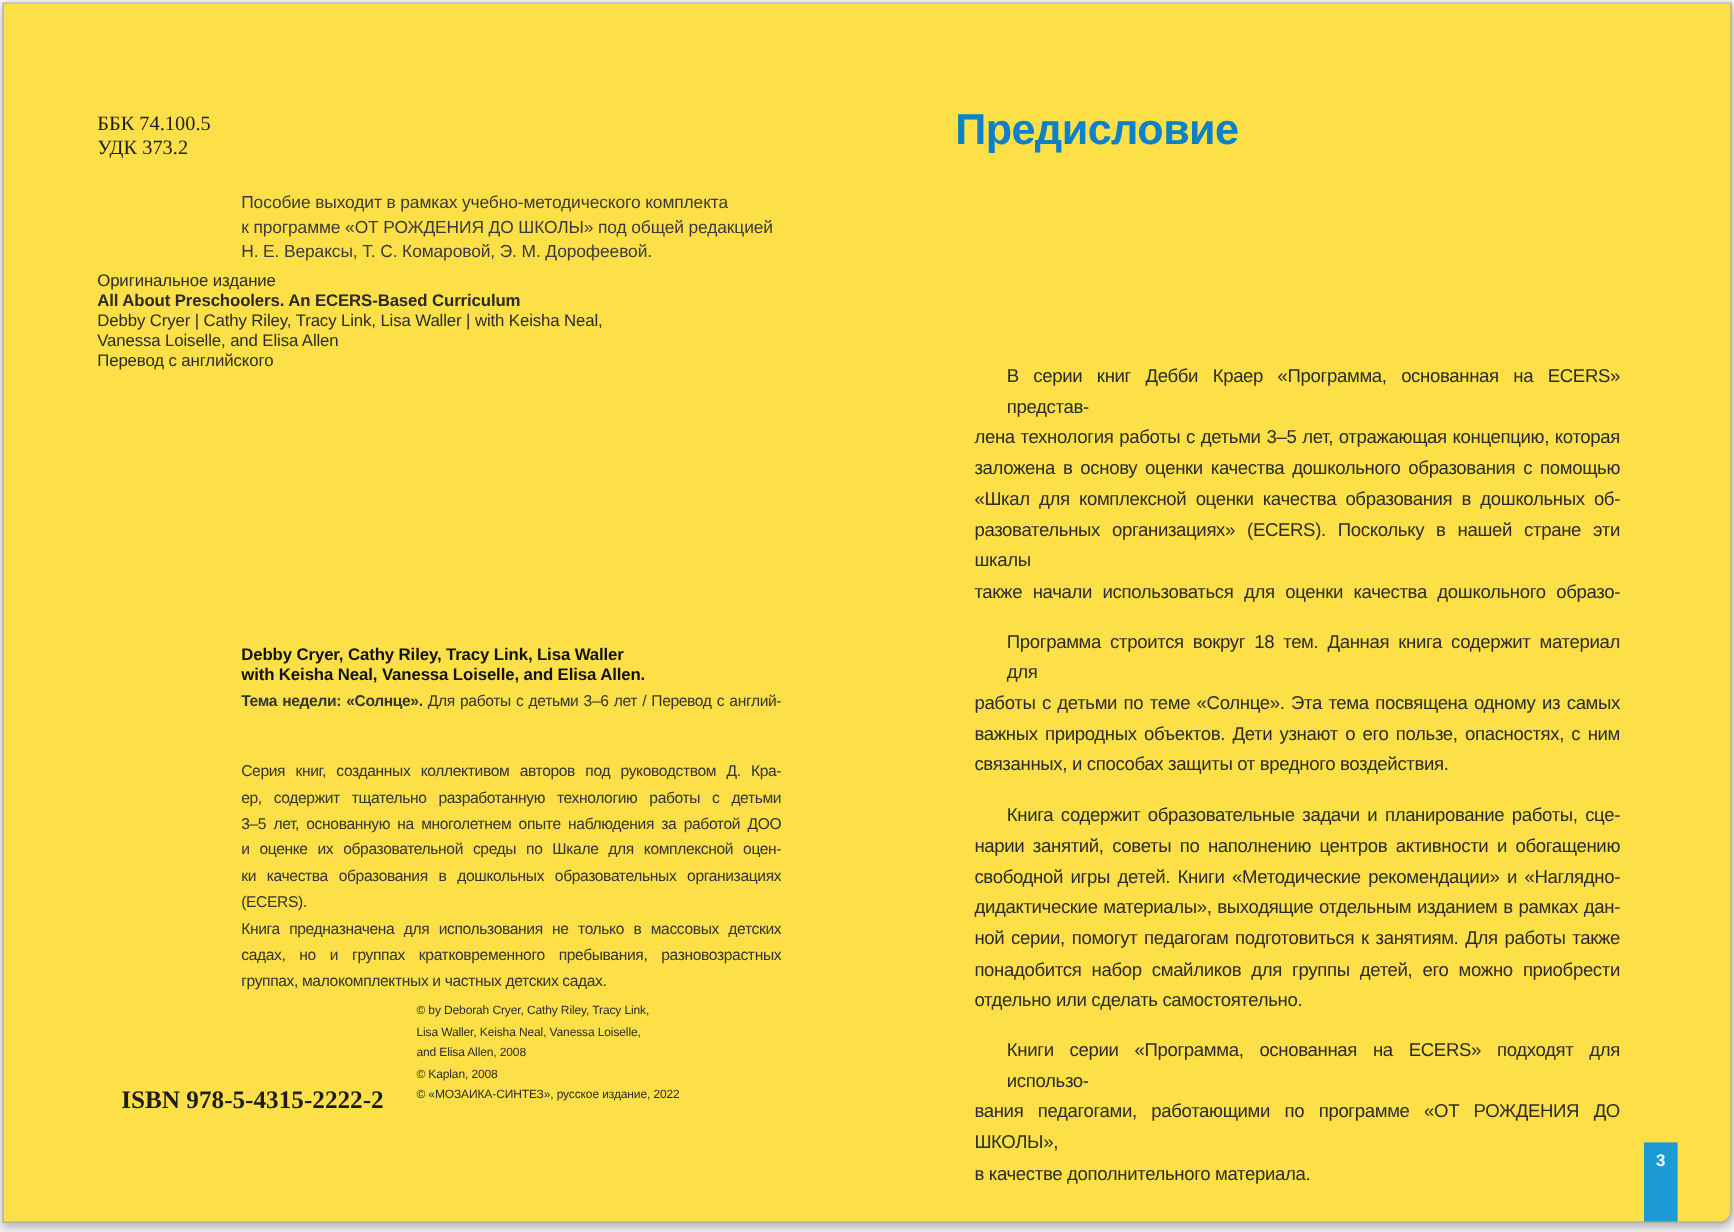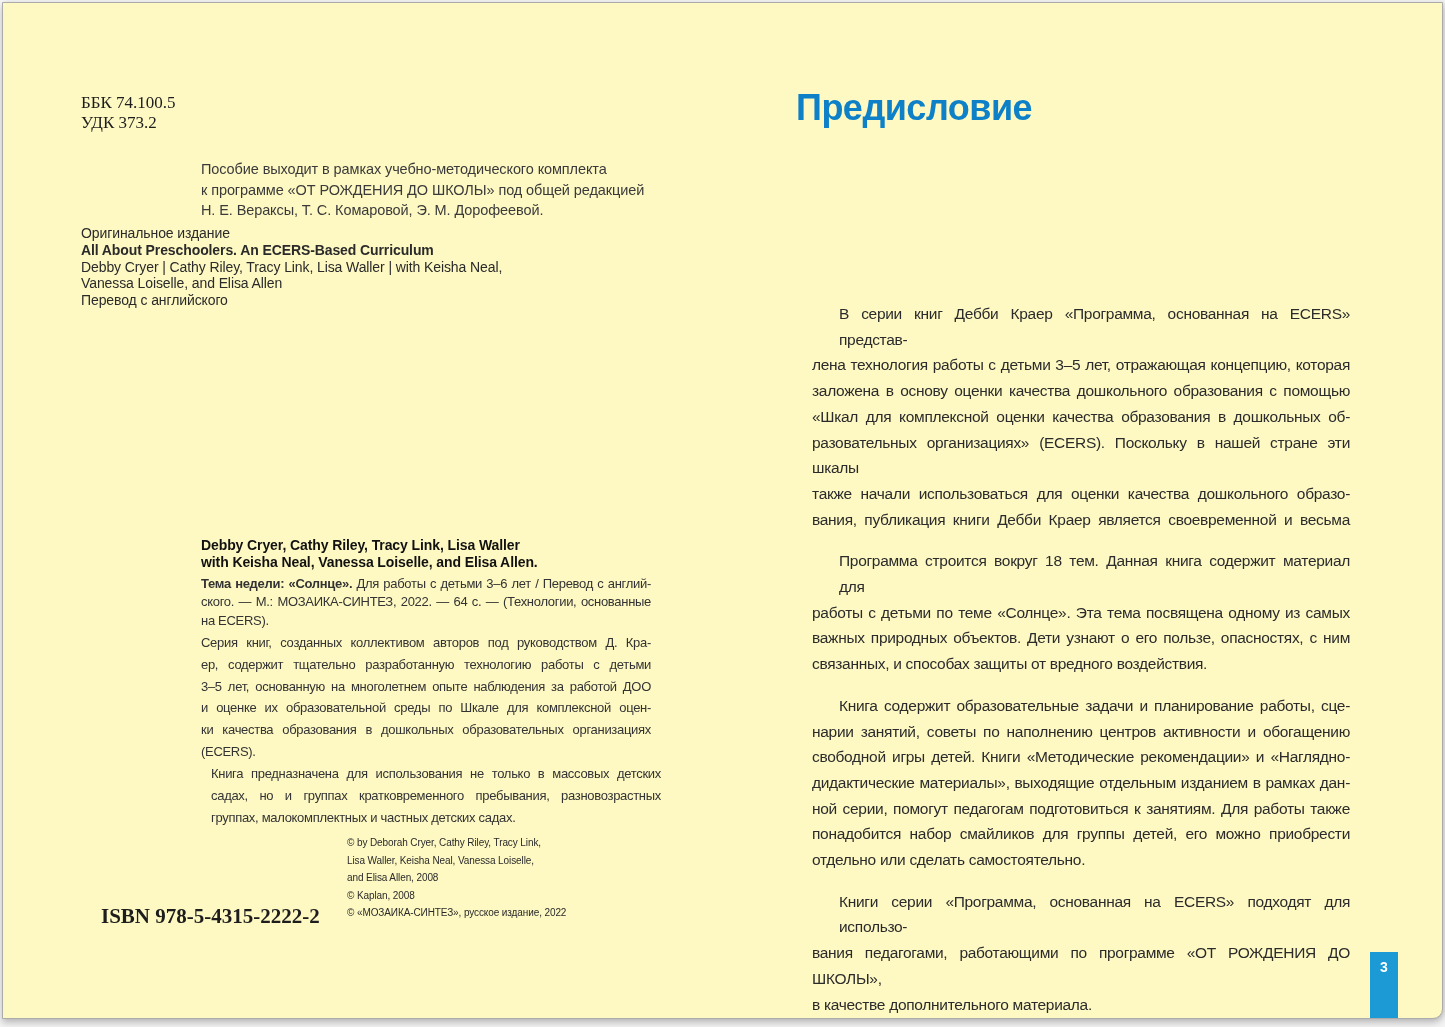--- a/index.html
+++ b/index.html
@@ -1,38 +1,38 @@
 <!DOCTYPE html>
 <html><head>
 <meta charset="utf-8">
 <style>
   html,body{margin:0;padding:0;background:#f4f4f4;}
   body{width:1445px;height:1027px;position:relative;overflow:hidden;
        font-family:"Liberation Sans",sans-serif;}
   .sheet{position:absolute;left:2px;top:2px;width:1439px;height:1015px;
-         background:#fef9c3;border:1px solid #ababab;
+         background:#fde047;border:1px solid #ababab;
          border-radius:0 0 10px 0;
          box-shadow:0 4px 7px rgba(0,0,0,.22), 3px 0 5px rgba(0,0,0,.07);}
   .abs{position:absolute;}
   .serif{font-family:"Liberation Serif",serif;color:#1d1d1d;}
   .b{font-weight:bold;}
   .line{min-height:1em;}
   .justified{ }
   .justified .line{text-align:justify;text-align-last:justify;}
   .justified .line.last{text-align-last:left;}
   .indent .line.first{padding-left:27px;}
 
   
   .bbk{left:78px;top:90px;font-size:17px;line-height:20px;}
   .series-note{left:198px;top:156px;font-size:14.5px;line-height:20.6px;color:#3a3a3a;letter-spacing:-0.1px;}
   .orig{left:78px;top:222px;font-size:14px;line-height:16.8px;color:#2a2a2a;letter-spacing:-0.1px;}
   .bib-authors{left:198px;top:534px;font-size:14px;line-height:17px;color:#111;letter-spacing:-0.1px;}
   .bib-desc{left:198px;top:572px;width:450px;font-size:13px;line-height:18.4px;color:#333;letter-spacing:-0.3px;}
   .series-para{left:198px;top:629px;width:450px;font-size:13px;line-height:21.8px;color:#333;letter-spacing:-0.3px;}
-  .audience-para{left:198px;top:760px;width:450px;font-size:13px;line-height:21.8px;color:#333;letter-spacing:-0.3px;margin-left:10px;}
+  .audience-para{left:198px;top:760px;width:450px;font-size:13px;line-height:21.8px;color:#333;letter-spacing:-0.3px;}
   .copyright{left:344px;top:831px;font-size:10px;line-height:17.6px;color:#2a2a2a;letter-spacing:-0.1px;}
   .isbn{left:78px;top:901px;font-size:21px;margin-left:20px;}
 
   
   .preface-title{left:793px;top:84px;font-size:36px;font-weight:bold;letter-spacing:-0.5px;}
   .preface-body{left:793px;top:282px;width:570px;font-size:15.5px;line-height:25.7px;
                 color:#2b2b2b;letter-spacing:-0.3px;}
   .preface-body .para{margin:16px;}
   .page-tab{left:1367px;top:949px;width:28px;height:66px;color:#ffffff;
             font-size:14px;font-weight:bold;display:flex;justify-content:center;
@@ -64,24 +64,20 @@
 
   <div class="abs bib-authors b">
       <div class="line first">Debby Cryer, Cathy Riley, Tracy Link, Lisa Waller</div>
       <div class="line last">with Keisha Neal, Vanessa Loiselle, and Elisa Allen.</div>
     </div>
 
   <div class="abs bib-desc justified">
     <div class="line">
       <span class="b">Тема недели: «Солнце».</span><span> Для работы с детьми 3–6 лет / Перевод с англий-</span>
     </div>
-    <div>
-        <div class="line first">ского. — М.: МОЗАИКА-СИНТЕЗ, 2022. — 64 с. — (Технологии, основанные</div>
-        <div class="line last">на ECERS).</div>
-      </div>
   </div>
 
   <div class="abs series-para justified">
       <div class="line first">Серия книг, созданных коллективом авторов под руководством Д. Кра-</div>
       <div class="line">ер, содержит тщательно разработанную технологию работы с детьми</div>
       <div class="line">3–5 лет, основанную на многолетнем опыте наблюдения за работой ДОО</div>
       <div class="line">и оценке их образовательной среды по Шкале для комплексной оцен-</div>
       <div class="line">ки качества образования в дошкольных образовательных организациях</div>
       <div class="line last">(ECERS).</div>
     </div>
@@ -105,21 +101,20 @@
   <div class="abs preface-title" style="color: rgb(13, 128, 200);">Предисловие</div>
 
   <div class="abs preface-body">
     <div class="para justified indent">
         <div class="line first">В серии книг Дебби Краер «Программа, основанная на ECERS» представ-</div>
         <div class="line">лена технология работы с детьми 3–5 лет, отражающая концепцию, которая</div>
         <div class="line">заложена в основу оценки качества дошкольного образования с помощью</div>
         <div class="line">«Шкал для комплексной оценки качества образования в дошкольных об-</div>
         <div class="line">разовательных организациях» (ECERS). Поскольку в нашей стране эти шкалы</div>
         <div class="line">также начали использоваться для оценки качества дошкольного образо-</div>
-        <div class="line">вания, публикация книги Дебби Краер является своевременной и весьма</div>
       </div>
     <div class="para justified indent">
         <div class="line first">Программа строится вокруг 18 тем. Данная книга содержит материал для</div>
         <div class="line">работы с детьми по теме «Солнце». Эта тема посвящена одному из самых</div>
         <div class="line">важных природных объектов. Дети узнают о его пользе, опасностях, с ним</div>
         <div class="line last">связанных, и способах защиты от вредного воздействия.</div>
       </div>
     <div class="para justified indent">
         <div class="line first">Книга содержит образовательные задачи и планирование работы, сце-</div>
         <div class="line">нарии занятий, советы по наполнению центров активности и обогащению</div>

